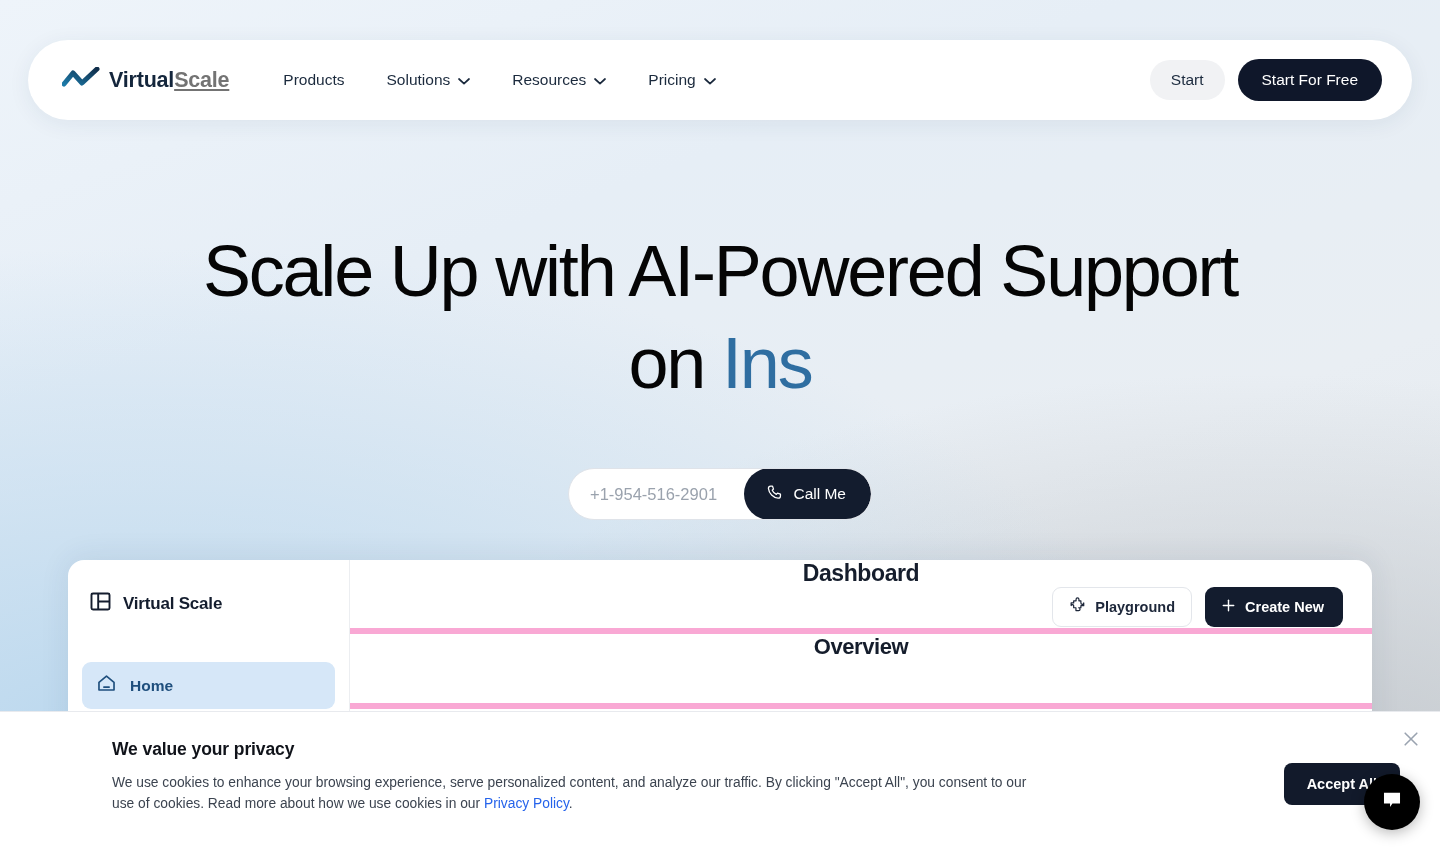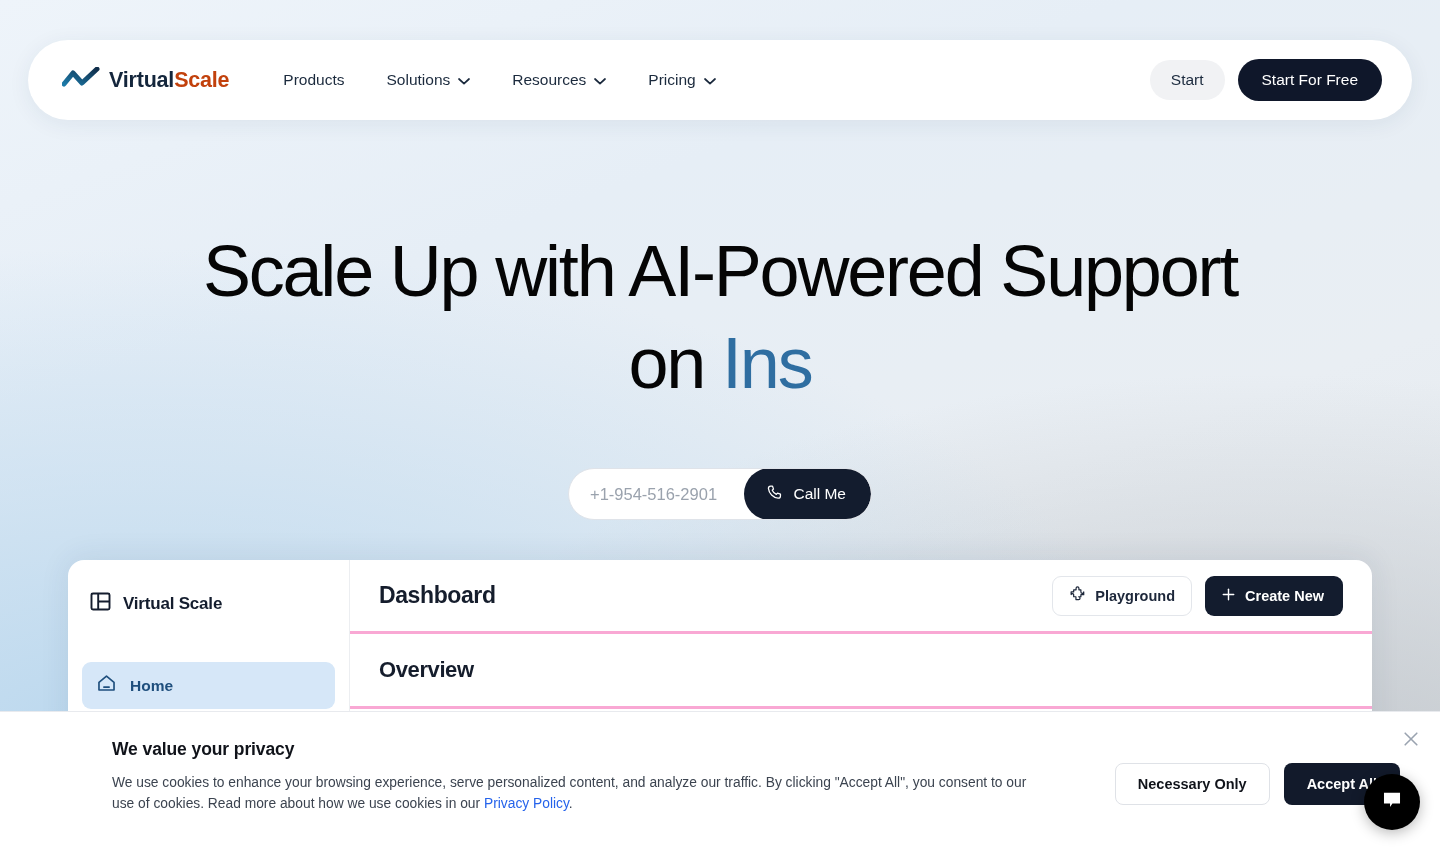--- a/index.html
+++ b/index.html
@@ -43,21 +43,21 @@
     margin-right: 33px;
   }
   .brand-mark { display: block; }
   .brand-text {
     font-size: 21.5px;
     font-weight: bold;
     letter-spacing: -0.2px;
     white-space: nowrap;
   }
   .brand-text .b-virtual { color: #14263c; }
-  .brand-text .b-scale { color: #c2410c; }
+  .brand-text .b-scale { color: #737373; text-decoration: underline; }
 
   .nav {
     display: flex;
     align-items: flex-start;
     gap: 0px;
   }
   .nav-item {
     display: flex;
     align-items: center;
     gap: 8px;
@@ -201,21 +201,22 @@
     font-size: 15.5px;
     font-weight: bold;
     color: #1f4f7d;
   }
 
   .dash-main { flex: 1; min-width: 0; }
   .dash-row {
     display: flex;
     align-items: center;
     padding: 0 29px;
-    border-bottom: 3px solid #f9a8d4;
+    border-bottom: 6px solid #f9a8d4;
+    flex-direction: column;
   }
   .dash-row.r1 { height: 74px; }
   .dash-row.r2 { height: 75px; }
   .dash-title {
     font-size: 23px;
     font-weight: bold;
     color: #151d2c;
     letter-spacing: -0.4px;
   }
   .dash-subtitle {
@@ -485,21 +486,20 @@
 
     </div>
   </div>
 
   <div class="cookie">
     <div class="cookie-text">
       <div class="cookie-title">We value your privacy</div>
       <div class="cookie-body"><span>We use cookies to enhance your browsing experience, serve personalized content, and analyze our traffic. By clicking "Accept All", you consent to our use of cookies. Read more about how we use cookies in our </span><a class="cookie-link">Privacy Policy</a><span>.</span></div>
     </div>
     <div class="cookie-actions">
-      <button class="btn-nec">Necessary Only</button>
       <button class="btn-accept">Accept All</button>
     </div>
     <div class="cookie-close">
       <svg width="16" height="16" viewBox="0 0 16 16">
         <line x1="2.2" y1="2.2" x2="13.8" y2="13.8" stroke="#9aa3b0" stroke-width="1.6" stroke-linecap="round"></line>
         <line x1="13.8" y1="2.2" x2="2.2" y2="13.8" stroke="#9aa3b0" stroke-width="1.6" stroke-linecap="round"></line>
       </svg>
     </div>
   </div>
 

